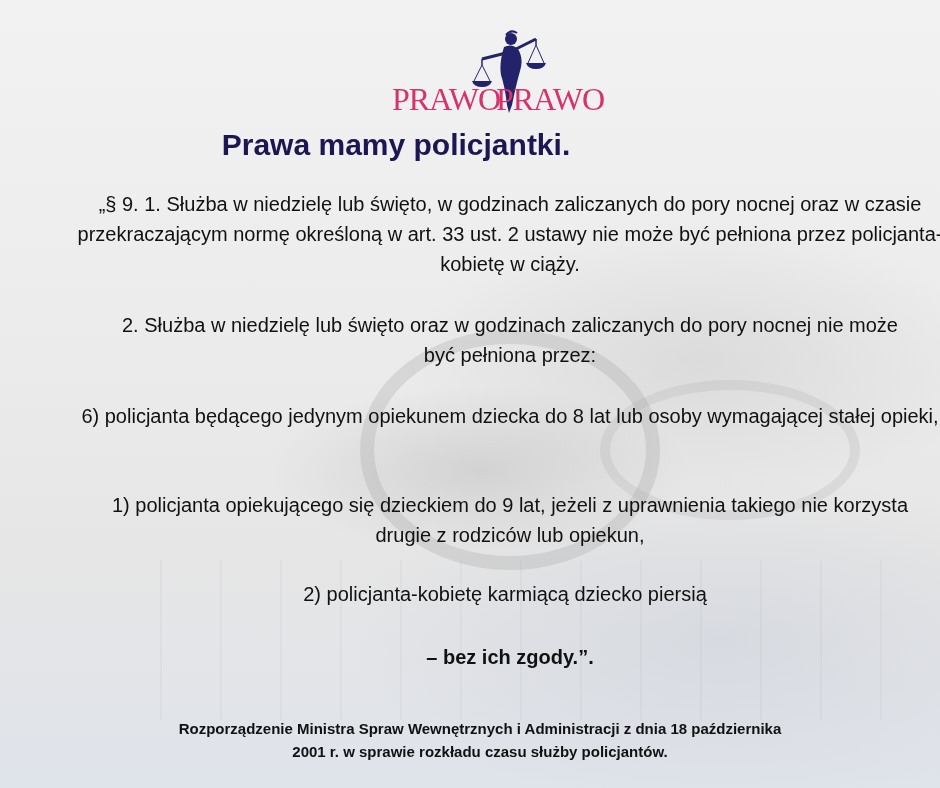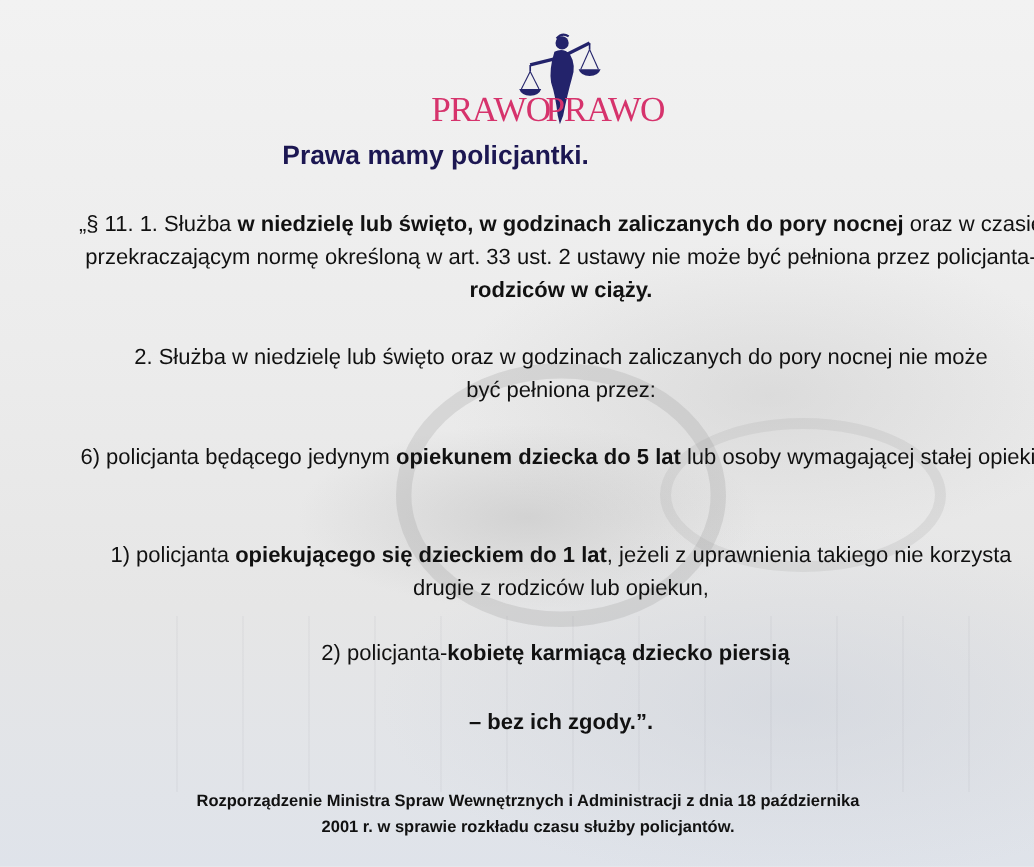--- a/index.html
+++ b/index.html
@@ -32,27 +32,27 @@
   .logo { position:absolute; left:390px; top:19px; width:220px; height:96px; }
   .logo-text {
     position:absolute; top:62px; left:0; width:220px;
     font-family:"Liberation Serif", serif; font-size:32px; color:#d6336c;
     letter-spacing:-1px; text-align:center;
   }
   .logo-text .l { position:absolute; left:2px; }
   .logo-text .r { position:absolute; right:6px; }
   .title {
     position:absolute; top:128px; left:0; width:792px; text-align:center;
-    font-size:24px; font-weight:bold; color:#1c1752;
+    font-size:30px; font-weight:bold; color:#1c1752;
   }
   .body-text {
     position:absolute; left:70px; width:880px; text-align:center;
     font-size:20px; color:#111; line-height:30px;
   }
-  .body-text b { font-weight:bold; }
+  .body-text b { font-weight:normal; }
   .footer {
     position:absolute; top:717px; left:0; width:960px; text-align:center;
     font-size:15px; font-weight:bold; color:#111; line-height:23px;
   }
 </style>
 </head>
 <body>
 
 <div class="bg"></div>
 <div class="ring r1"></div>
@@ -80,27 +80,27 @@
       </g>
     </svg>
     <div class="logo-text">
       <span class="l">PRAWO</span>
       <span class="r">PRAWO</span>
     </div>
   </div>
 
   <h1 class="title">Prawa mamy policjantki.</h1>
 
-  <p class="body-text" style="top:189px;"><span>„§ 11. 1. Służba </span><b>w niedzielę lub święto, w godzinach zaliczanych do pory nocnej</b><span> oraz w czasie przekraczającym normę określoną w art. 33 ust. 2 ustawy nie może być pełniona przez policjanta-</span><b>rodziców w ciąży.</b></p>
+  <p class="body-text" style="top:189px;"><span>„§ 9. 1. Służba </span><b>w niedzielę lub święto, w godzinach zaliczanych do pory nocnej</b><span> oraz w czasie przekraczającym normę określoną w art. 33 ust. 2 ustawy nie może być pełniona przez policjanta-</span><b>kobietę w ciąży.</b></p>
 
   <p class="body-text" style="top:310px;padding:0 40px;">2. Służba w niedzielę lub święto oraz w godzinach zaliczanych do pory nocnej nie może być pełniona przez:</p>
 
-  <p class="body-text" style="top:401px;"><span>6) policjanta będącego jedynym </span><b>opiekunem dziecka do 5 lat</b><span> lub osoby wymagającej stałej opieki,</span></p>
+  <p class="body-text" style="top:401px;"><span>6) policjanta będącego jedynym </span><b>opiekunem dziecka do 8 lat</b><span> lub osoby wymagającej stałej opieki,</span></p>
 
-  <p class="body-text" style="top:490px;padding:0 20px;"><span>1) policjanta </span><b>opiekującego się dzieckiem do 1 lat</b><span>, jeżeli z uprawnienia takiego nie korzysta drugie z rodziców lub opiekun,</span></p>
+  <p class="body-text" style="top:490px;padding:0 20px;"><span>1) policjanta </span><b>opiekującego się dzieckiem do 9 lat</b><span>, jeżeli z uprawnienia takiego nie korzysta drugie z rodziców lub opiekun,</span></p>
 
   <p class="body-text" style="top:579px;left:0;width:1010px;"><span>2) policjanta-</span><b>kobietę karmiącą dziecko piersią</b></p>
 
   <p class="body-text" style="top:642px;left:0;width:1020px;font-weight:bold;">– bez ich zgody.”.</p>
 
   <div class="footer">
     <div>Rozporządzenie Ministra Spraw Wewnętrznych i Administracji z dnia 18 października</div>
     <div>2001 r. w sprawie rozkładu czasu służby policjantów.</div>
   </div>
 </div>

